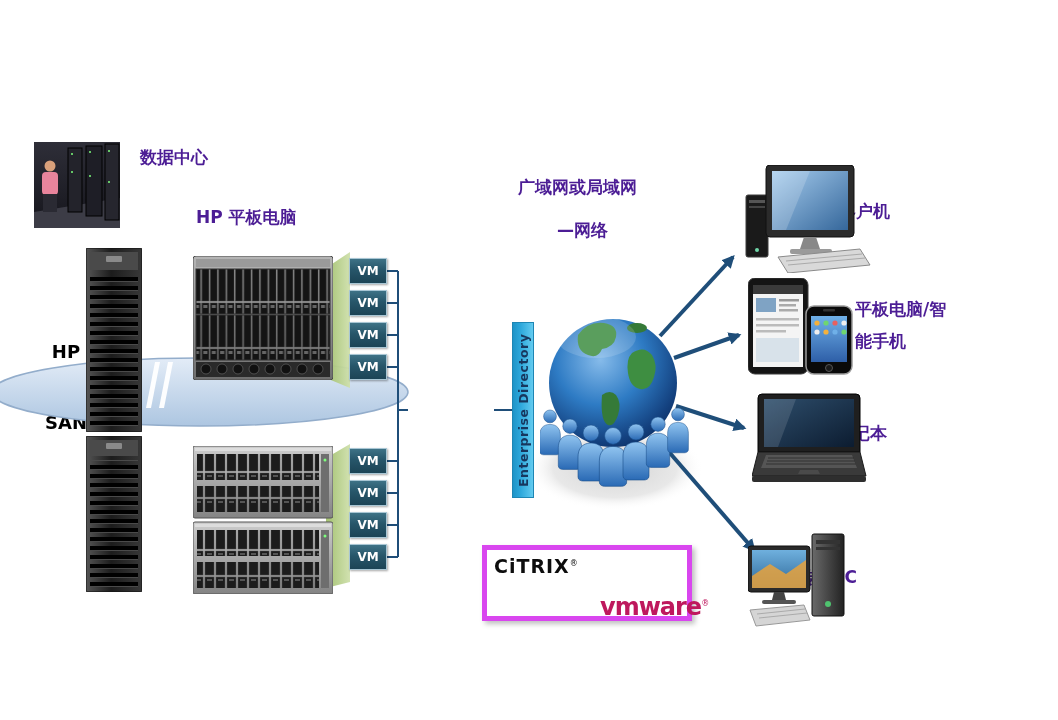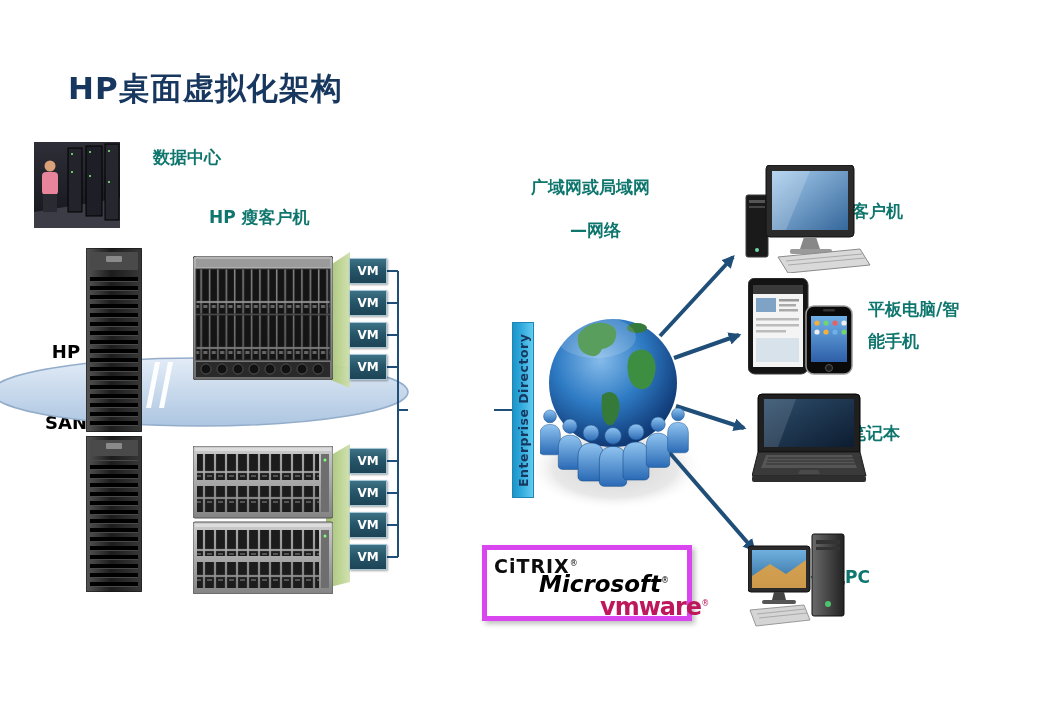--- a/index.html
+++ b/index.html
@@ -7,21 +7,21 @@
   .slide {
     position:relative; width:1058px; height:720px; background:#ffffff;
     font-family:"DejaVu Sans","Liberation Sans",sans-serif; overflow:hidden;
   }
   .abs { position:absolute; }
   .title {
     position:absolute; left:68px; top:68px; font-size:31px; font-weight:bold;
     color:#17375E; letter-spacing:1px; white-space:nowrap;
   }
   .lbl {
-    position:absolute; font-weight:bold; color:#0f766e; font-size:17px; white-space:nowrap;margin-left:13px;
+    position:absolute; font-weight:bold; color:#4c1d95; font-size:17px; white-space:nowrap;
   }
   .das {
     position:absolute; left:34px; top:340px; width:64px; text-align:center;
     font-weight:bold; font-size:18px; line-height:1.32; color:#000;
   }
   .vm {
     position:absolute; left:349px; width:38px; height:26px;
     background:linear-gradient(180deg,#3E7286 0%,#27566A 45%,#1C4456 100%);
     border:1px solid #A8C6D4; color:#fff; font-weight:bold; font-size:12px;
     display:flex; align-items:center; justify-content:center;
@@ -96,21 +96,20 @@
     </g>
 
     <g stroke="#1F4E79" stroke-width="4">
       <line x1="660" y1="336" x2="733" y2="257" marker-end="url(#arrowHead)"></line>
       <line x1="674" y1="358" x2="739" y2="335" marker-end="url(#arrowHead)"></line>
       <line x1="676" y1="406" x2="744" y2="428" marker-end="url(#arrowHead)"></line>
       <line x1="656" y1="437" x2="754" y2="550" marker-end="url(#arrowHead)"></line>
     </g>
   </svg>
 
-  <div class="title">HP桌面虚拟化架构</div>
 
   <svg class="abs z2" style="left:34px;top:142px" width="86" height="86" viewBox="0 0 86 86">
     <defs>
       <linearGradient id="dcBg" x1="0" y1="0" x2="0" y2="1">
         <stop offset="0%" stop-color="#2E2E38"></stop>
           <stop offset="100%" stop-color="#15151C"></stop>
       </linearGradient>
     </defs>
     <rect x="0" y="0" width="86" height="86" fill="url(#dcBg)"></rect>
     <polygon points="0,70 86,56 86,86 0,86" fill="#3C3C46"></polygon>
@@ -126,21 +125,21 @@
         <circle cx="75" cy="40" r="1"></circle>
     </g>
     <g>
       <circle cx="16" cy="24" r="5.5" fill="#D9A07A"></circle>
       <rect x="8" y="30" width="16" height="23" rx="4" fill="#E8849C"></rect>
       <rect x="9" y="52" width="14" height="18" fill="#2A2A33"></rect>
     </g>
   </svg>
   <div class="lbl" style="left:140px;top:146px">数据中心</div>
 
-  <div class="lbl" style="left:196px;top:206px">HP 瘦客户机</div>
+  <div class="lbl" style="left:196px;top:206px">HP 平板电脑</div>
 
   <div class="das">
     <div>HP</div>
     <div>DAS</div>
     <div>or</div>
     <div>SAN</div>
   </div>
 
   <svg class="abs z2" style="left:86px;top:248px" width="56" height="184" viewBox="0 0 56 184">
     <defs>
@@ -370,17 +369,16 @@
     <polygon points="4,46 22,34 38,44 58,30 58,58 4,58" fill="#E8A23C" opacity=".85"></polygon>
     <polygon points="26,62 36,62 38,70 24,70" fill="#444"></polygon>
     <rect x="14" y="70" width="34" height="4" rx="2" fill="#555"></rect>
     <polygon points="2,80 56,75 62,90 8,96" fill="#D5D5D5" stroke="#999"></polygon>
     <path d="M9,84 L57,79 M11,88 L59,83" stroke="#AAA" stroke-width="1" fill="none"></path>
   </svg>
   <div class="lbl" style="left:798px;top:566px">传统PC</div>
 
   <div class="logos">
     <div class="citrix"><span>CiTRIX</span><span class="reg">®</span></div>
-    <div class="msft"><span>Microsoft</span><span class="reg">®</span></div>
     <div class="vmw"><span>vmware</span><span class="reg">®</span></div>
   </div>
 
 </div>
 
 </body></html>

